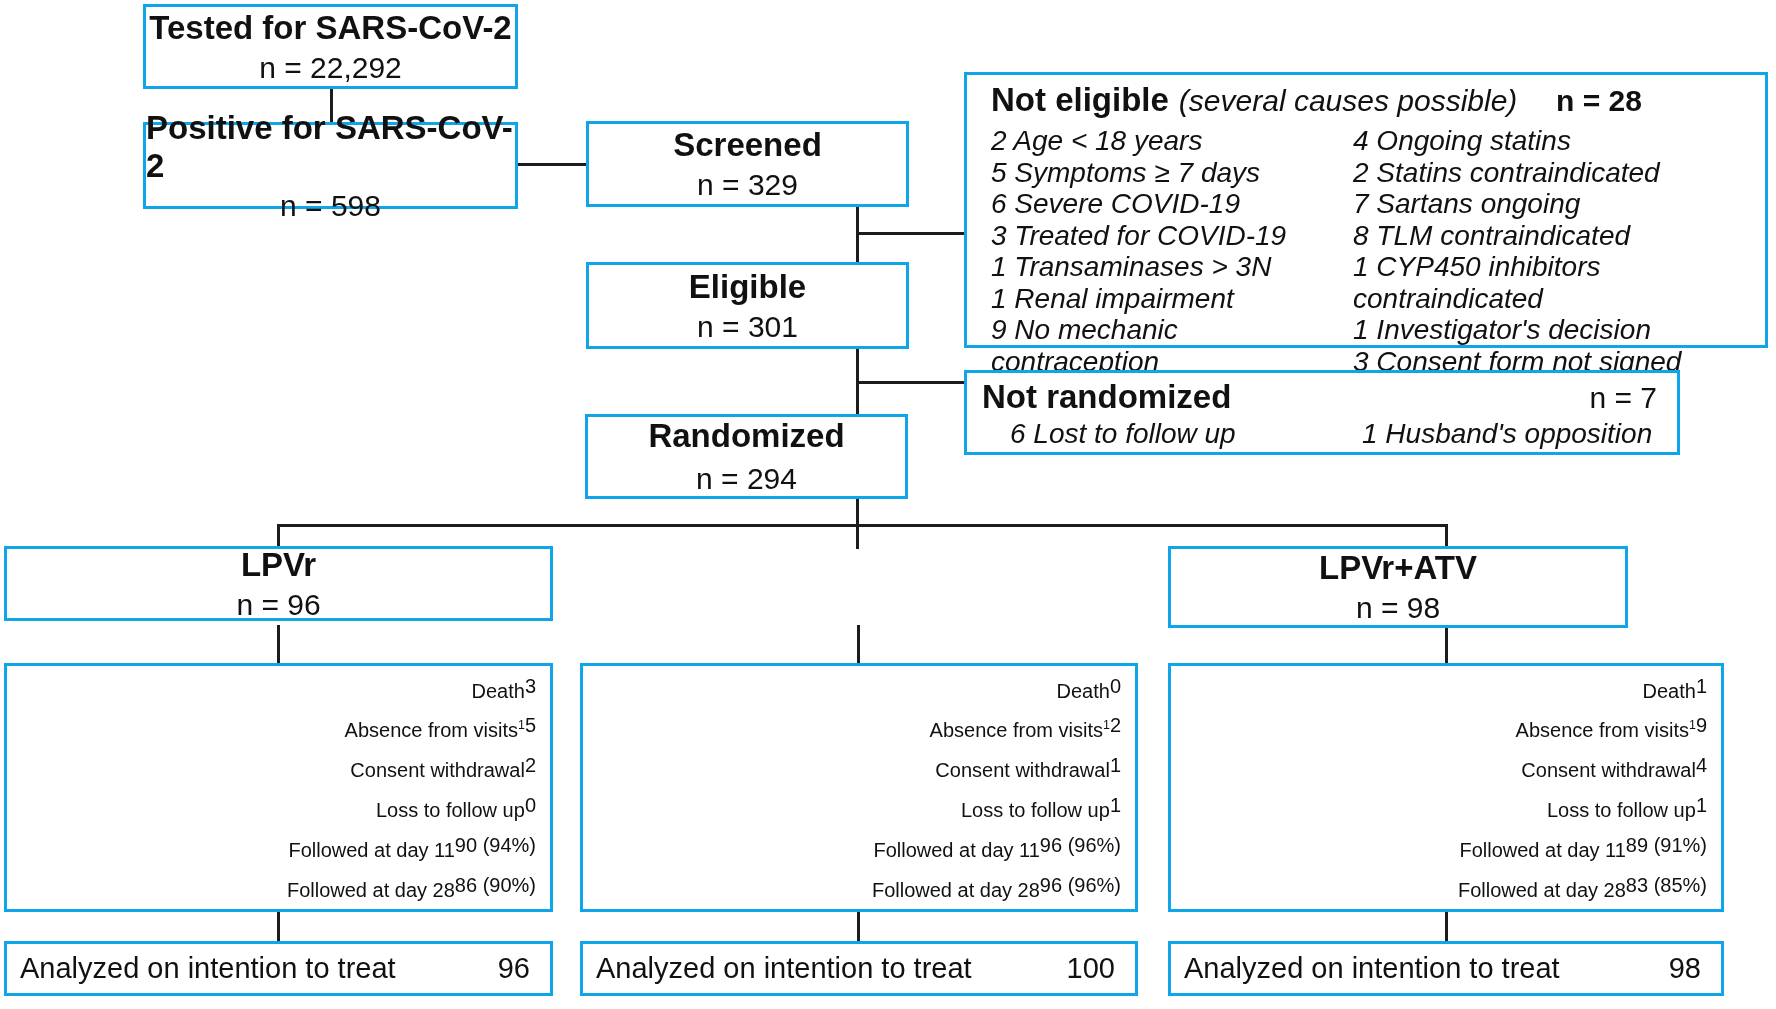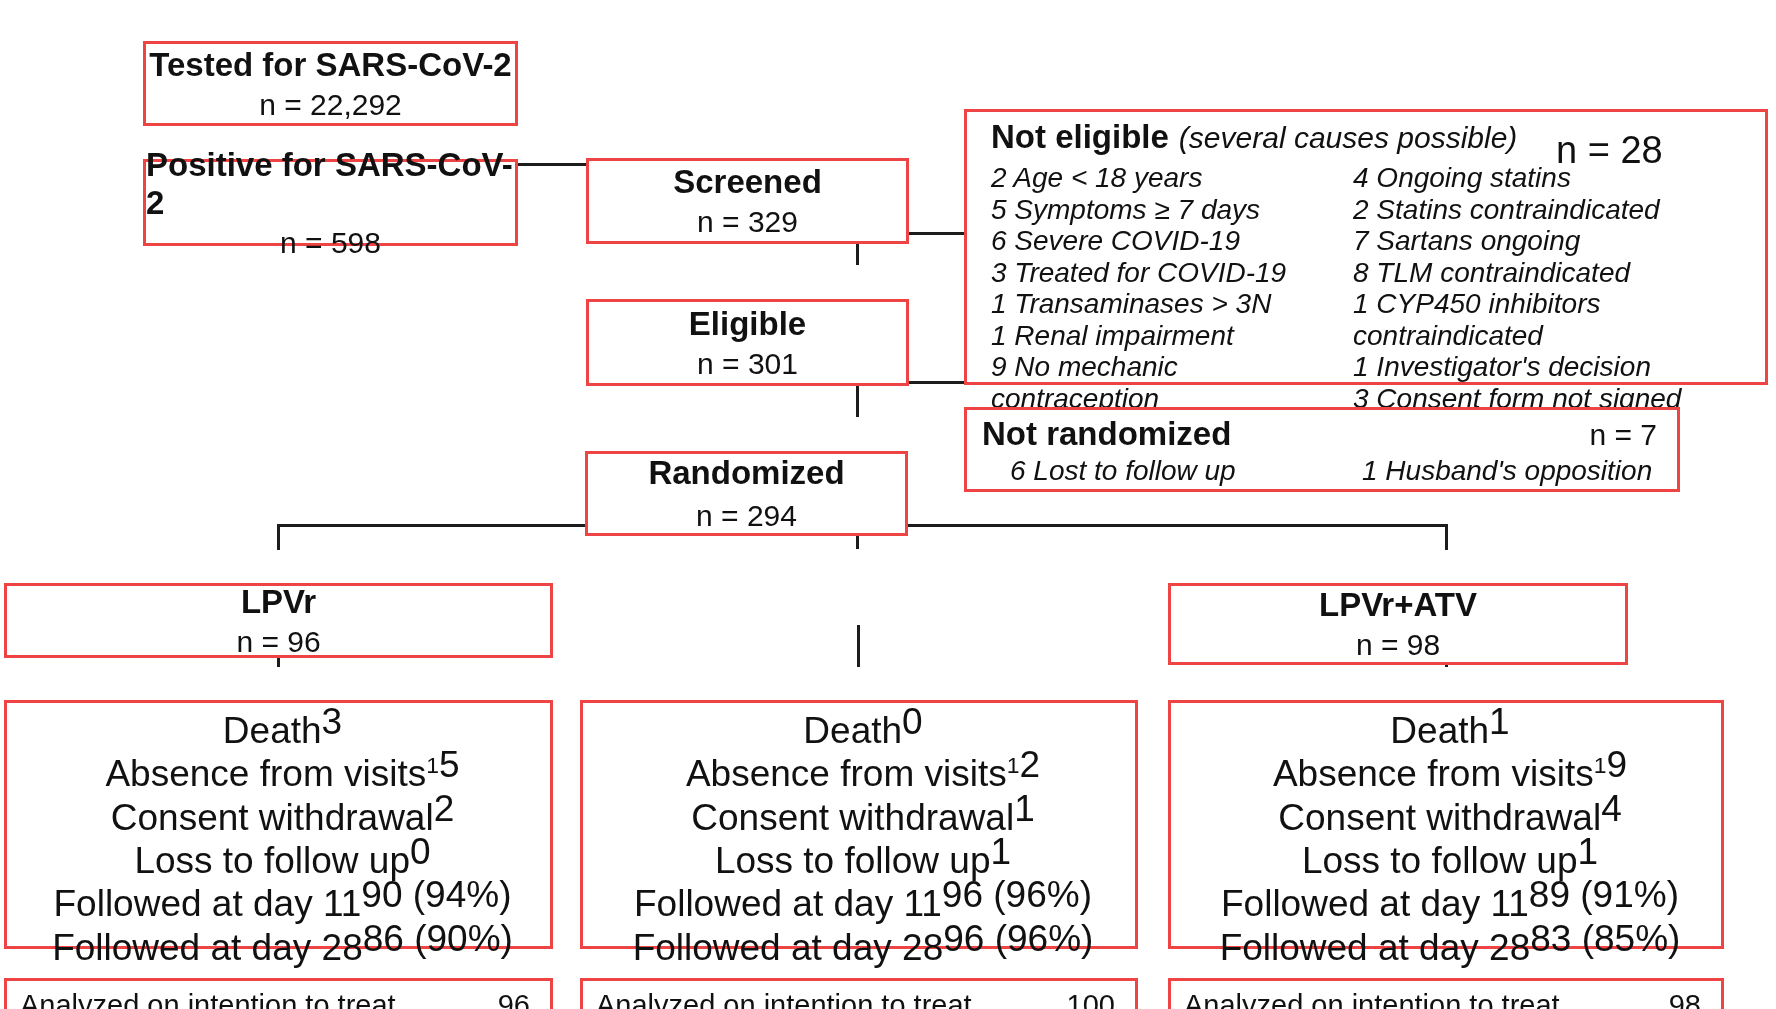--- a/index.html
+++ b/index.html
@@ -3,44 +3,44 @@
 <meta charset="utf-8">
 <style>
   html,body{margin:0;padding:0;background:#ffffff;}
   .canvas{
     position:relative;width:1776px;height:1009px;background:#ffffff;
     font-family:"Liberation Sans","DejaVu Sans",sans-serif;color:#111;
     overflow:hidden;
   }
   .line{position:absolute;background:#1c1c1c;z-index:0;}
   .box{
-    position:absolute;background:#ffffff;border:3px solid #ef4444;
-    box-sizing:border-box;z-index:1;margin-top:37px;
+    position:absolute;background:#ffffff;border:3px solid #0ea5e9;
+    box-sizing:border-box;z-index:1;
   }
   .center2{display:flex;flex-direction:column;align-items:center;justify-content:center;gap:4px;}
   .t{font-weight:bold;font-size:33px;line-height:38px;}
   .n{font-size:30px;line-height:34px;}
   .it{font-style:italic;}
   
   .ne{padding:6px 10px 0 14px;}
   .ne-title{position:relative;height:44px;line-height:40px;white-space:nowrap;}
   .ne-sub{font-style:italic;font-size:30px;font-weight:normal;margin-left:10px;}
-  .ne-n{position:absolute;left:565px;top:12px;font-weight:normal;font-size:38px;}
+  .ne-n{position:absolute;left:565px;top:0;font-weight:bold;font-size:30px;}
   .ne-cols{display:flex;font-size:28px;line-height:31.5px;font-style:italic;}
   .ne-col-left{width:362px;flex:0 0 auto;}
   .ne-col-right{flex:1 1 auto;}
   
   .nr{padding:5px 20px 4px 15px;}
   .nr-title{display:flex;justify-content:space-between;align-items:baseline;height:40px;line-height:38px;}
   .nr-items{position:relative;height:34px;font-size:28px;line-height:32px;}
   .nr-item-a{position:absolute;left:28px;top:0;}
   .nr-item-b{position:absolute;left:380px;top:0;}
   
   .dbox{display:flex;flex-direction:column;justify-content:space-around;padding:2px 0;}
-  .drow{display:flex;justify-content:center;padding:0 14px 0 22px;font-size:37px;line-height:34px;}
+  .drow{display:flex;justify-content:flex-end;padding:0 14px 0 22px;font-size:20px;line-height:34px;}
   .dlabel sup{font-size:0.62em;}
   
   .abox{display:flex;justify-content:space-between;align-items:center;padding:0 20px 0 13px;font-size:29px;}
 </style>
 </head>
 <body>
 
 <div class="canvas">
 
   <div class="line" style="left:330px;top:87px;width:3px;height:37px;"></div>

